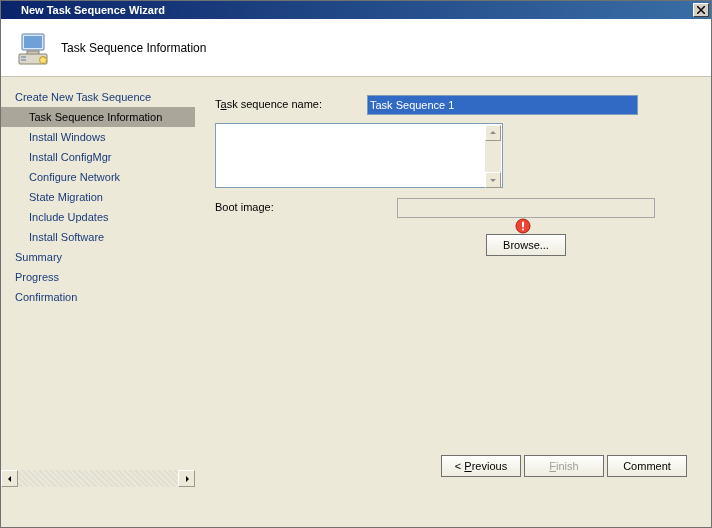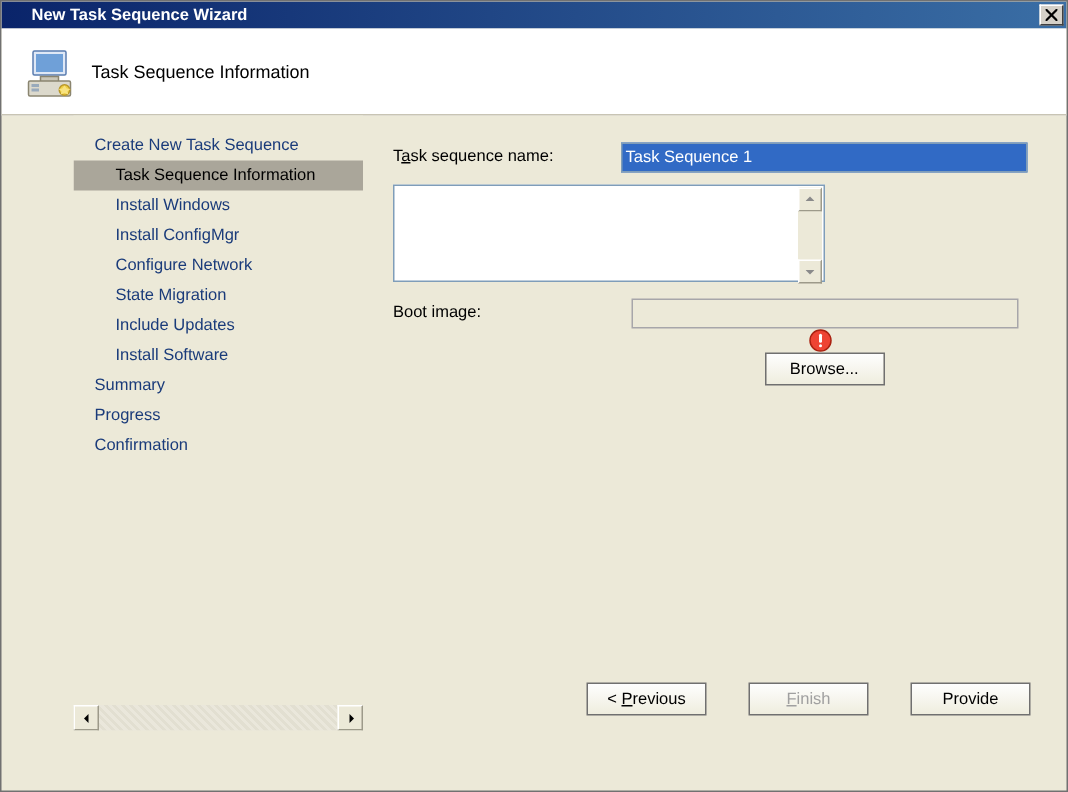--- a/index.html
+++ b/index.html
@@ -6,21 +6,21 @@
   html, body { margin: 0; padding: 0; }
   body { width: 712px; height: 528px; background: #ece9d8; border: 1px solid #717171; overflow: hidden; }
   .titlebar { height: 18px; background: linear-gradient(to right, #0a246a, #3a6ea5); display: flex; align-items: center; padding: 0 2px; }
   .titlebar-text { color: #fff; font-weight: bold; margin-left: 18px; }
   .titlebar-spacer { flex: 1; }
   .close-btn { width: 16px; height: 14px; background: #d4d0c8; border: 1px solid #fff; border-right-color: #404040; border-bottom-color: #404040; display: flex; align-items: center; justify-content: center; font-size: 10px; font-family: Marlett, monospace; }
   .close-btn svg { width: 8px; height: 8px; }
   .banner { height: 58px; background: #fff; display: flex; align-items: center; padding-left: 14px; border-bottom: 1px solid #c8c4b4; }
   .banner-icon { width: 36px; height: 36px; margin-right: 10px; position: relative; }
   .banner-title { font-size: 12px; color: #000; }
-  .main { display: flex; height: 410px; margin-left: 48px; }
+  .main { display: flex; height: 410px; }
   .sidebar { width: 194px; background: #ece9d8; overflow-y: auto; overflow-x: auto; border-right: none; position: relative; }
   .sidebar-inner { height: 100%; }
   .nav { padding-top: 10px; }
   .nav-item { height: 20px; line-height: 20px; color: #1a3b7a; padding-left: 14px; cursor: default; }
   .nav-item.level1 { padding-left: 28px; }
   .nav-item.selected { background: #aaa69a; color: #000; }
   .nav-item.top { color: #1a3b7a; }
   .scroll-x { position: absolute; bottom: 0; left: 0; right: 0; height: 17px; background: #e7e5da; display: flex; }
   .sb-btn { width: 17px; height: 17px; background: #ece9d8; border: 1px solid #fff; border-right-color:#9d9a8a; border-bottom-color:#9d9a8a; display:flex; align-items:center; justify-content:center; }
   .sb-track { flex: 1; background: repeating-linear-gradient(45deg,#eae7db,#eae7db 2px,#e2dfd1 2px,#e2dfd1 4px); }
@@ -37,21 +37,21 @@
   .comment-scroll { position: absolute; right: 2px; top: 2px; bottom: 2px; width: 16px; background: #ece9d8; display: flex; flex-direction: column; }
   .comment-scroll .sb-btn { width:16px; height:16px; }
   .comment-scroll .mid { flex:1; background:#ece9d8; }
   .boot-row { display:flex; align-items:center; margin-top:10px;flex-direction:column; }
   input.ro { width: 258px; height: 20px; border: 1px solid #a7a6aa; background: #ece9d8; }
   .warn-icon { width:16px; height:16px; margin-left:0; margin-right:6px; display:inline-flex; align-items:center; justify-content:center; }
   .warn-icon svg { width:16px; height:16px; }
   .btn { height: 22px; border: 1px solid #707070; background: linear-gradient(#fefefe,#efedde); padding: 0 12px; cursor: default; min-width: 80px; }
   .btn.disabled { color: #a0a0a0; }
   .btn.default { border: 1.5px solid #3c7fb1; }
-  .footer { position: absolute; bottom: 0; left: 0; right: 0; height: 42px; display: flex; align-items: center; justify-content: flex-end; padding-right: 24px; gap: 28px; }
+  .footer { position: absolute; bottom: 0; left: 0; right: 0; height: 42px; display: flex; align-items: center; justify-content: flex-end; padding-right: 24px; gap: 3px; }
   .footer .hot { text-decoration: underline; }
 </style>
 </head>
 <body>
 
 <div class="titlebar">
   <span class="titlebar-text">New Task Sequence Wizard</span>
   <span class="titlebar-spacer"></span>
   <div class="close-btn">
     <svg viewBox="0 0 8 8">
@@ -149,16 +149,16 @@
               <rect x="7" y="10.5" width="2" height="2" rx="1" fill="#fff"></rect>
             </svg>
         </span>
           <button class="btn"><span>B</span><span class="hot">r</span><span>owse...</span></button>
       </div>
     </div>
 
     <div class="footer">
       <button class="btn"><span>&lt; </span><span class="hot">P</span><span>revious</span></button>
       <button class="btn disabled" disabled=""><span></span><span class="hot">F</span><span>inish</span></button>
-      <button class="btn">Provide</button>
+      <button class="btn">Comment</button>
     </div>
   </div>
 </div>
 
 </body></html>

